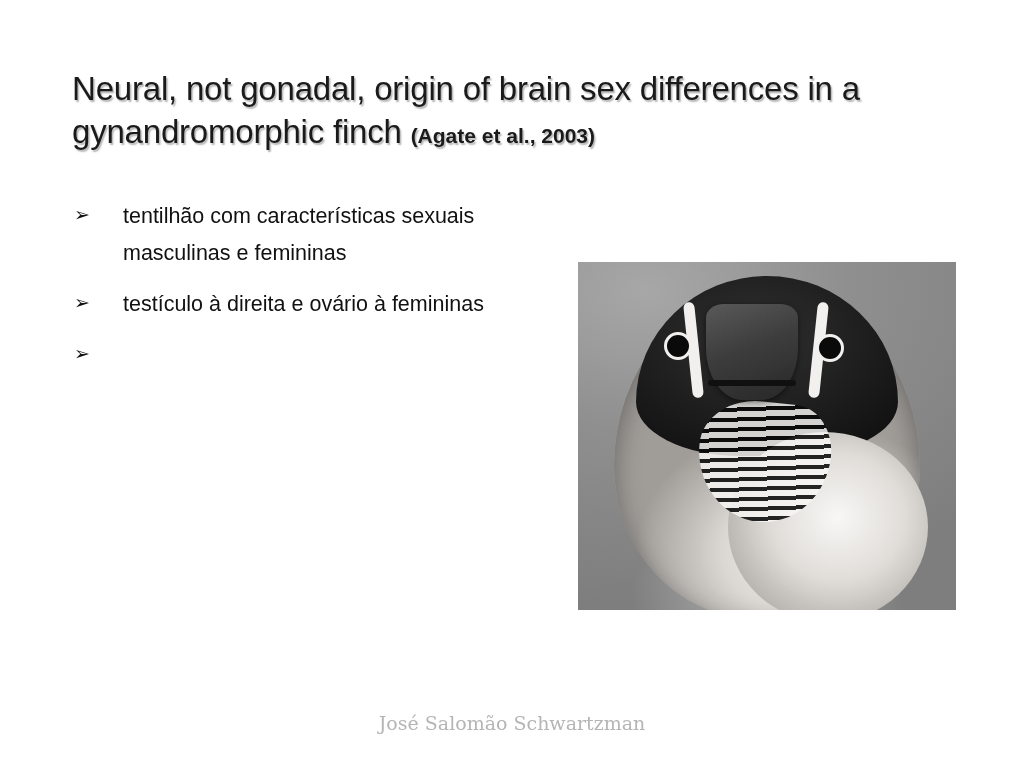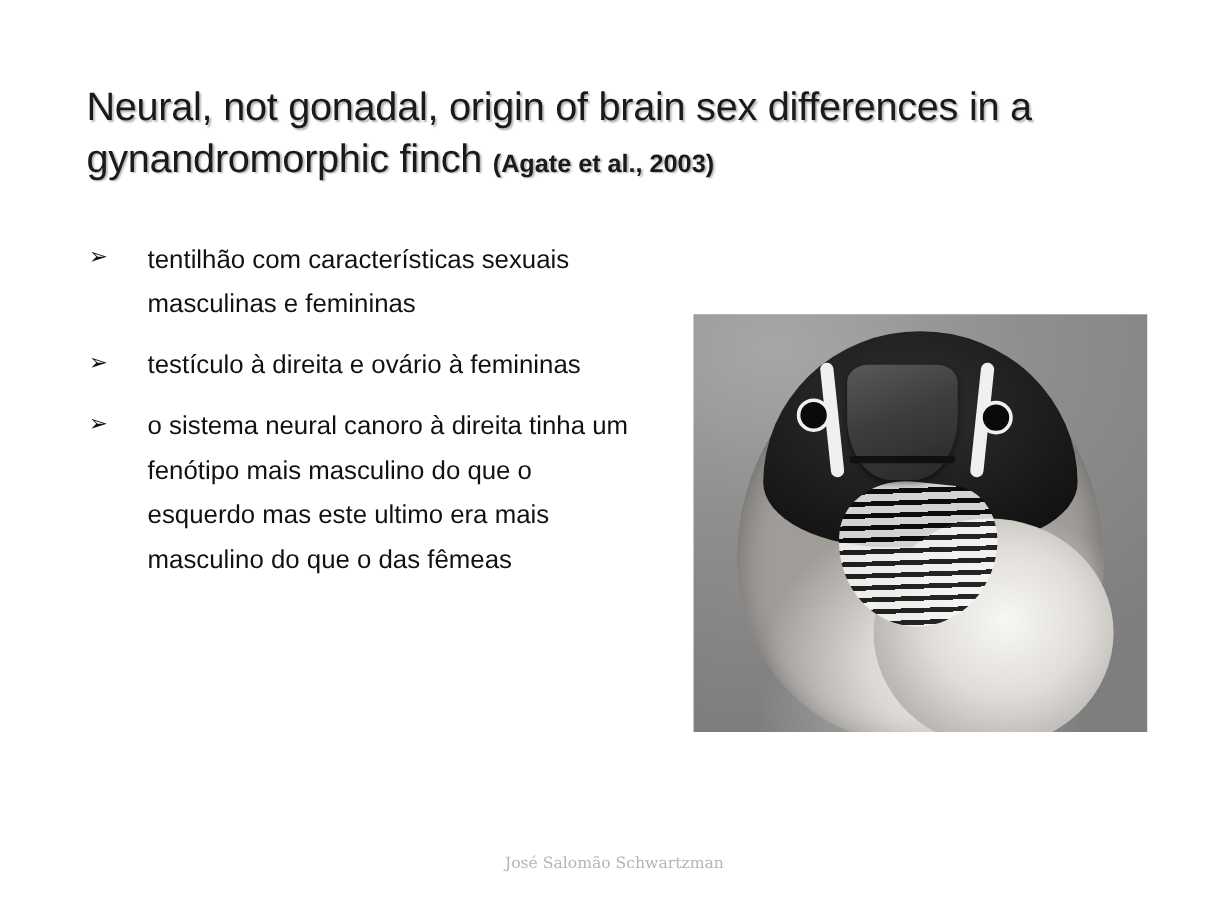--- a/index.html
+++ b/index.html
@@ -178,21 +178,21 @@
   }
 
   
   .footer {
     position: absolute;
     left: 0;
     top: 712px;
     width: 1024px;
     text-align: center;
     font-family: "DejaVu Serif", serif;
-    font-size: 13px;
+    font-size: 19px;
     color: #b5b5b5;
   }
 </style>
 </head>
 <body>
 
 <div class="slide">
 
   <div class="title-block">
     <span class="title-main">Neural, not gonadal, origin of brain sex differences in a gynandromorphic finch </span><span class="title-cite">(Agate et al., 2003)</span>
@@ -205,21 +205,20 @@
       <span class="bullet-text">tentilhão com características sexuais masculinas e femininas</span>
     </div>
 
     <div class="bullet">
       <span class="bullet-marker">➢</span>
       <span class="bullet-text">testículo à direita e ovário à femininas</span>
     </div>
 
     <div class="bullet">
       <span class="bullet-marker">➢</span>
-      <span class="bullet-text">o sistema neural canoro à direita tinha um fenótipo mais masculino do que o esquerdo mas este ultimo era mais masculino do que o das fêmeas</span>
     </div>
 
   </div>
 
   <div class="photo-frame">
     <div class="photo">
       <div class="bird-body"></div>
       <div class="bird-cap"></div>
       <div class="bird-breast"></div>
       <div class="cheek-bars"></div>

